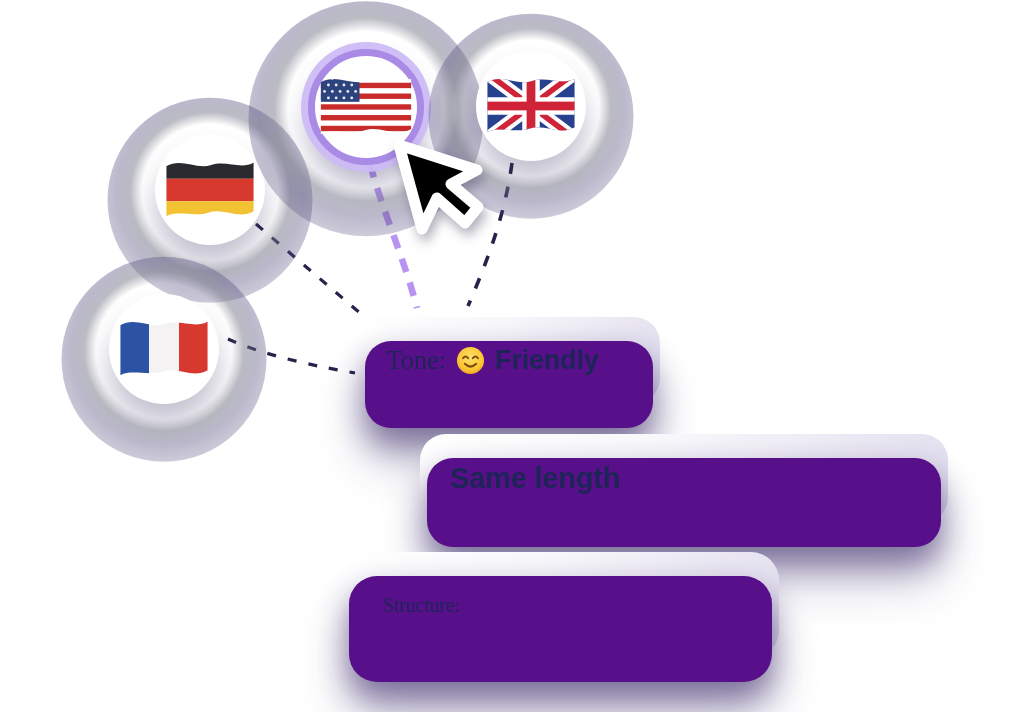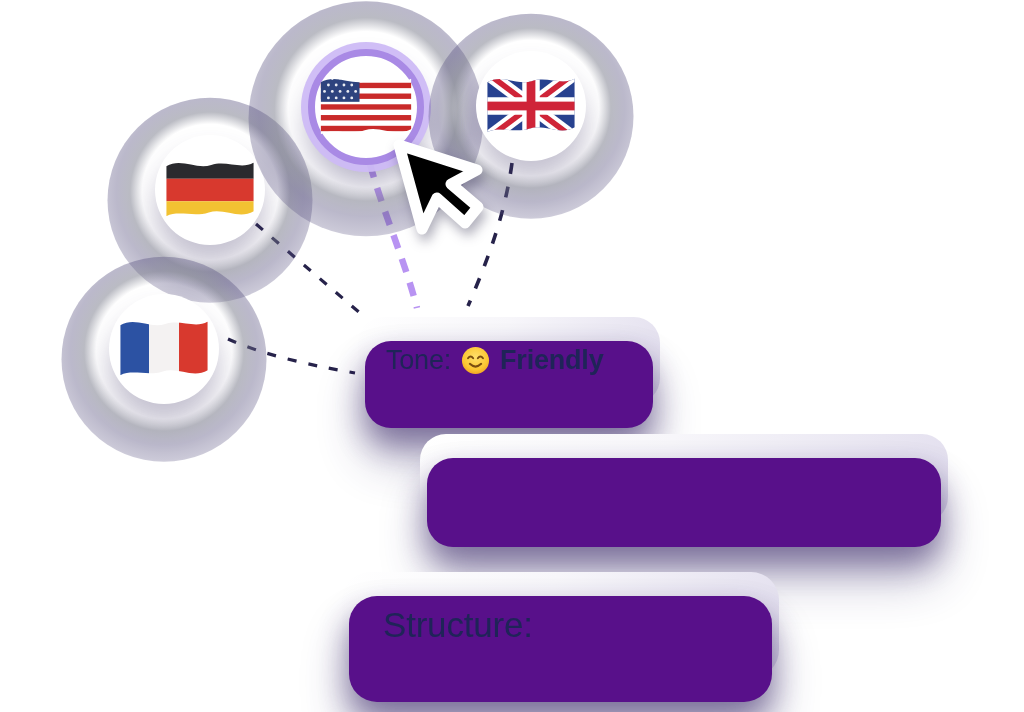--- a/index.html
+++ b/index.html
@@ -50,26 +50,26 @@
     background:linear-gradient(115deg,#ffffff 0%,#f7f6fa 45%,#e2deee 100%);
     color:var(--card-text,#1f2458);
     letter-spacing:-0.2px;
   }
   .card::before{
     content:"";position:absolute;left:7px;right:7px;top:24px;bottom:-24px;
     background:var(--card-base-purple,#58108a);
     border-radius:26px;z-index:-1;
     box-shadow:0 16px 30px rgba(47,26,94,0.48),0 32px 48px rgba(52,45,105,0.32);
   }
-  .card-label{font-weight:500;}
+  .card-label{font-weight:500;font-family:Liberation Serif, serif;}
   .card-value{font-weight:700;text-align:center;}
   .card-emoji{display:inline-flex;align-items:center;}
   .card1{left:358px;top:317px;width:274px;height:87px;padding-left:28px;gap:9px;font-size:27px;}
   .card2{left:420px;top:434px;width:498px;height:89px;padding-left:30px;gap:10px;font-size:29px;}
-  .card3{left:342px;top:552px;width:396px;height:106px;padding-left:41px;gap:10px;font-size:35px;border-radius:28px;margin-top:20px;}
+  .card3{left:342px;top:552px;width:396px;height:106px;padding-left:41px;gap:10px;font-size:20px;border-radius:28px;}
   .card3::before{border-radius:28px;}
 
   
   .cursor{position:absolute;left:0;top:0;z-index:10;pointer-events:none;
           filter:drop-shadow(3px 7px 6px rgba(30,25,60,0.35));}
 </style>
 </head>
 <body>
 
 <div class="stage">
@@ -189,20 +189,21 @@
         <circle cx="12" cy="12" r="10.5" fill="url(#faceG)"></circle>
         <path d="M6.2,10.3 Q8.2,7.4 10.2,10.3" fill="none" stroke="#7a4d10" stroke-width="1.5" stroke-linecap="round"></path>
         <path d="M13.8,10.3 Q15.8,7.4 17.8,10.3" fill="none" stroke="#7a4d10" stroke-width="1.5" stroke-linecap="round"></path>
         <path d="M7.6,14.6 Q12,18.8 16.4,14.6" fill="none" stroke="#7a4d10" stroke-width="1.6" stroke-linecap="round"></path>
       </svg>
     </span>
     <span class="card-value">Friendly</span>
   </div>
 
   <div class="card card2">
+    <span class="card-value">Same length</span>
   </div>
 
   <div class="card card3">
     <span class="card-label">Structure:</span>
   </div>
 
   <svg class="cursor" width="1024" height="712" viewBox="0 0 1024 712">
     <path d="M399,145 L477,170 L451,184 L478,207 L465,223 L437,198 L422,229 Z" fill="#000000" stroke="#ffffff" stroke-width="11" stroke-linejoin="round"></path>
   </svg>
 

